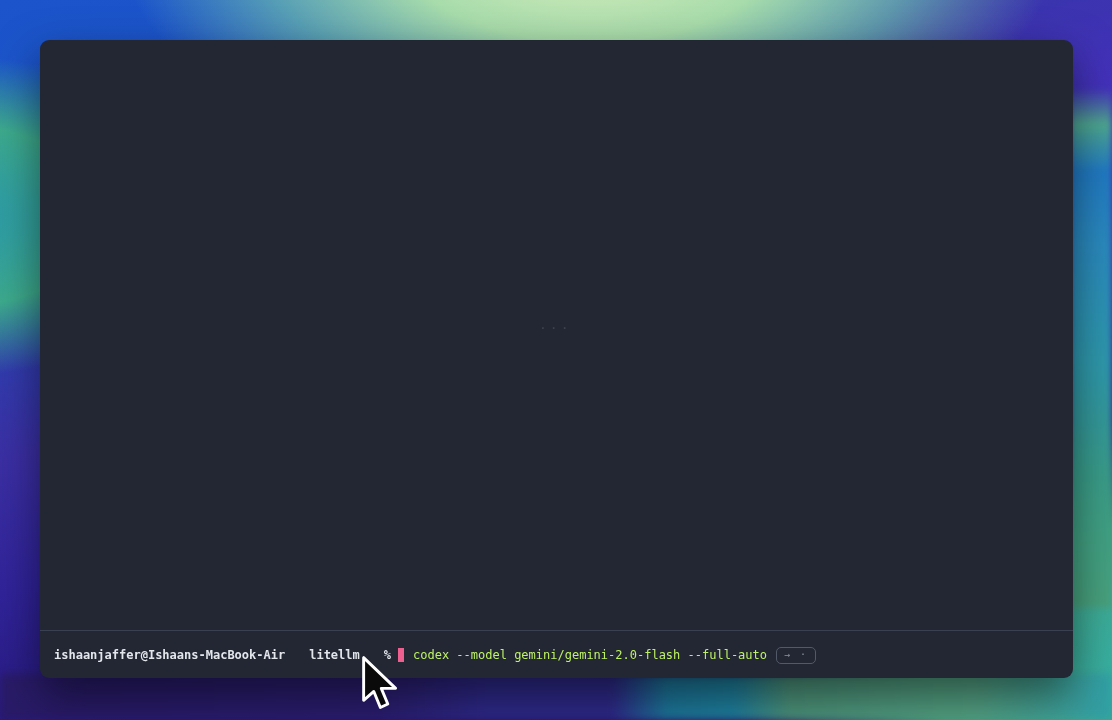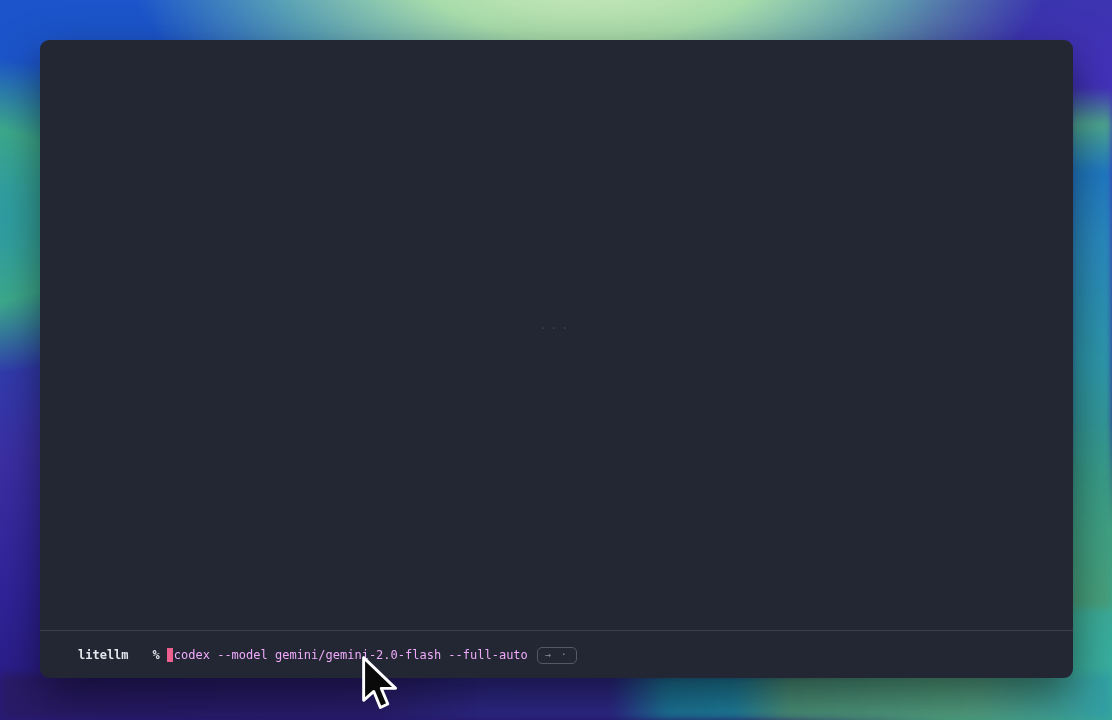--- a/index.html
+++ b/index.html
@@ -48,21 +48,21 @@
     position:absolute; left:14px; top:607px; height:16px;
     display:flex; align-items:center; white-space:pre;
     font-size:12px; line-height:16px; color:#e3e6eb;
   }
   .prompt-part { font-weight:bold; color:#e3e6eb; }
   .gap { margin-left:24px; }
   .cursor-block {
     display:inline-block; width:6px; height:14px;
     background:#ec5f8f; margin-left:7px; margin-right:1px;
   }
-  .suggestion { color:#f0abfc; font-weight:normal; }
+  .suggestion { color:#bef264; font-weight:normal;padding-left:8px; }
   .hint-badge {
     margin-left:9px; border:1px solid #525a68; border-radius:5px;
     color:#8b93a2; font-size:10px; line-height:12px;
     padding:1px 7px 2px; letter-spacing:2px;
   }
 
   
   .mouse-cursor { position:absolute; left:360px; top:655px; pointer-events:none; }
 </style>
 </head>
@@ -71,20 +71,21 @@
 <div class="wallpaper"></div>
 <div class="wp-right-edge"></div>
 <div class="wp-bottom-strip"></div>
 
 <div class="terminal">
   <span class="terminal-ellipsis">···</span>
 
   <div class="terminal-divider"></div>
 
   <div class="prompt-row">
+    <span class="prompt-part">ishaanjaffer@Ishaans-MacBook-Air</span>
     <span class="prompt-part gap">litellm</span>
     <span class="prompt-part gap">%</span>
     <span class="cursor-block"></span>
     <span class="suggestion">codex --model gemini/gemini-2.0-flash --full-auto</span>
     <span class="hint-badge">→ ·</span>
   </div>
 </div>
 
 <div class="mouse-cursor">
   <svg width="40" height="58" viewBox="0 0 22 31" xmlns="http://www.w3.org/2000/svg">

